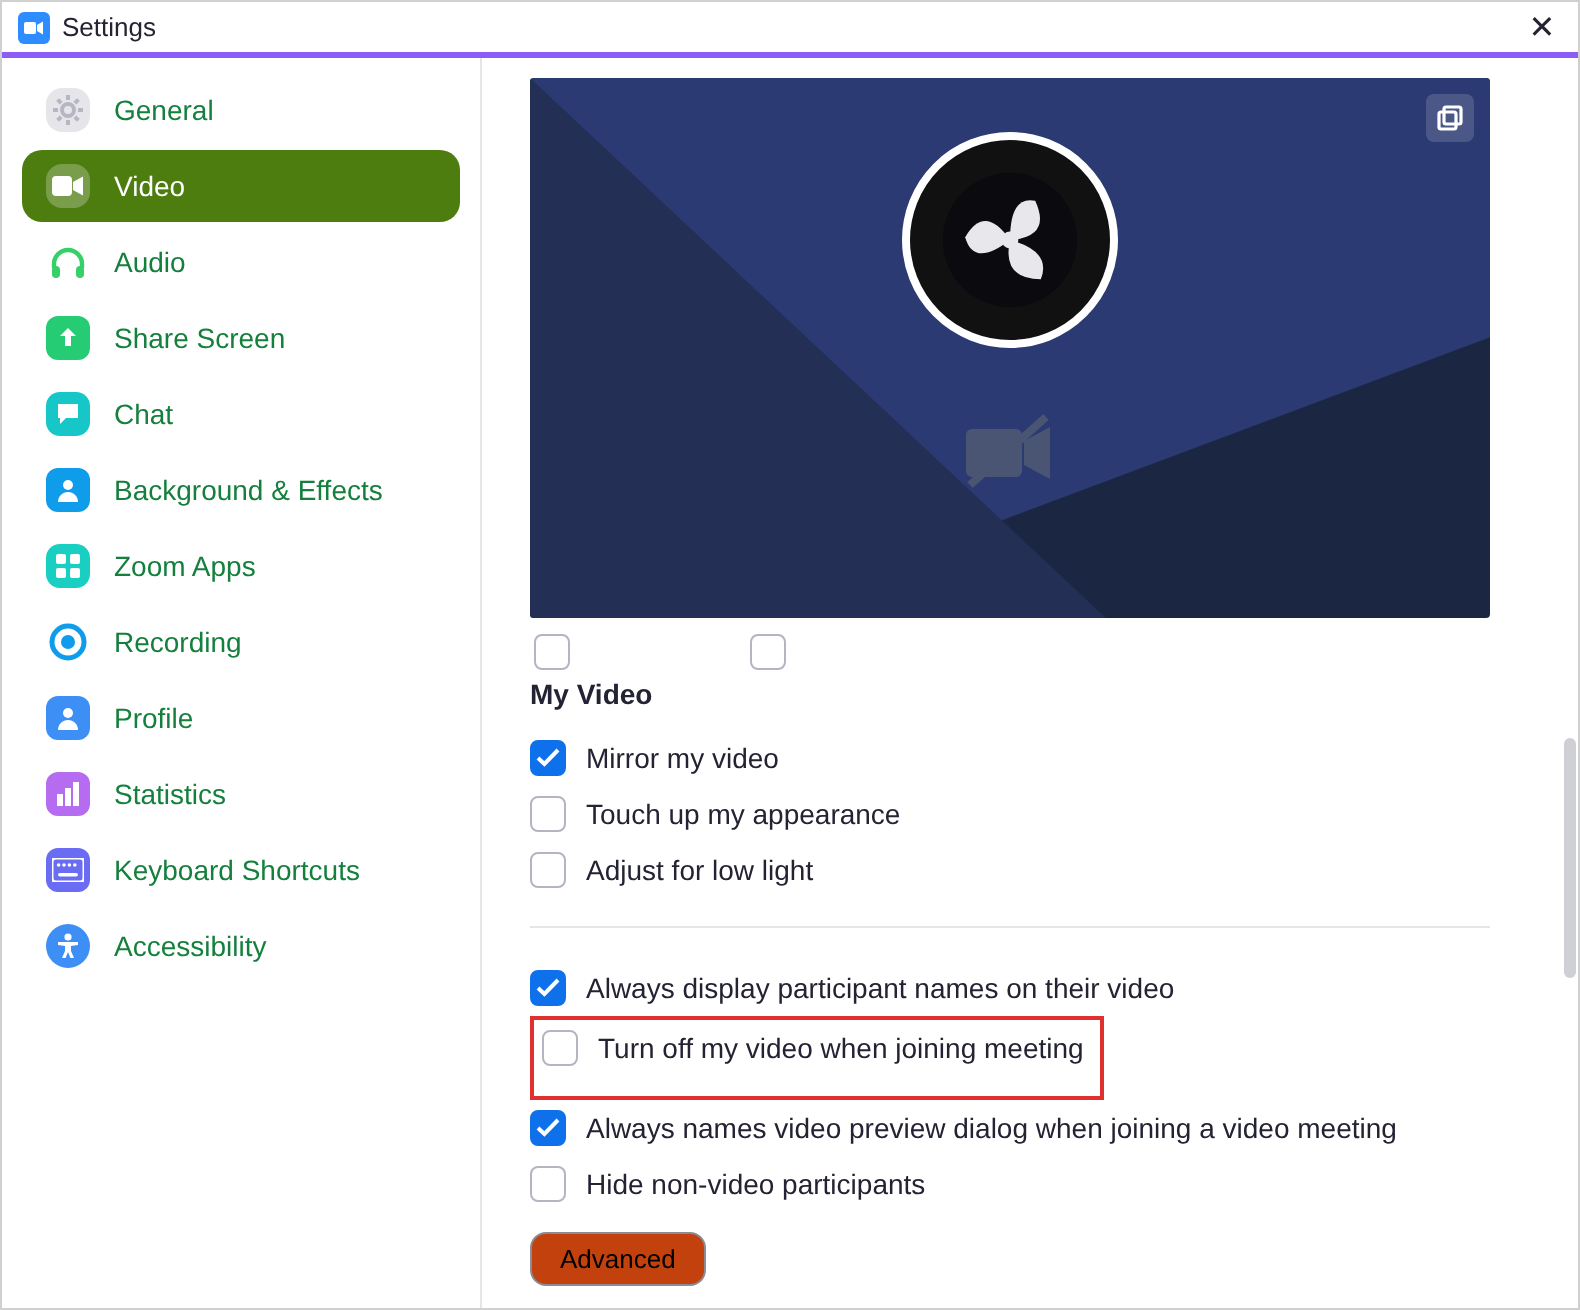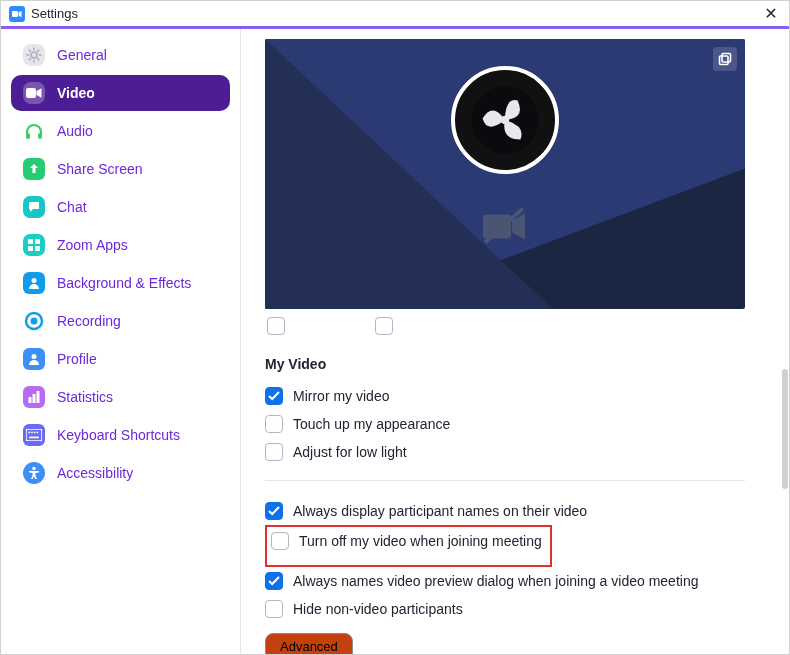--- a/index.html
+++ b/index.html
@@ -44,27 +44,27 @@
     padding: 8px 10px;
   }
   .side-item {
     display: flex;
     align-items: center;
     gap: 12px;
     height: 36px;
     padding: 0 12px;
     border-radius: 10px;
     cursor: pointer;
-    color: #6d28d9;
+    color: #15803d;
     margin-bottom: 2px;
   }
   .side-item.active {
-    background: #4c1d95;
+    background: #4d7c0f;
     color: #fff;
-    font-weight: 700;
+    font-weight: 400;
   }
   .side-icon {
     width: 22px; height: 22px;
     border-radius: 8px;
     display: flex; align-items:center; justify-content:center;
     flex-shrink: 0;
   }
   .panel {
     flex: 1;
     padding: 10px 28px 20px 24px;
@@ -108,21 +108,21 @@
     width:24px; height:24px; border-radius:4px;
     background: rgba(255,255,255,.15);
     display:flex; align-items:center; justify-content:center;
     color:#fff; cursor:pointer;
   }
   .cutoff-row {
     display:flex; gap: 90px; margin-top:8px; padding-left:2px;
     color:#999;
   }
   .section-title {
-    font-weight:700; margin-top:21px; margin-bottom:10px;
+    font-weight:700; margin-top:4px; margin-bottom:10px;
   }
   .check-row {
     display:flex; align-items:center; gap:10px;
     padding: 5px 0;
   }
   .chk {
     width:18px; height:18px; border-radius:4px;
     border:1.5px solid #b4b4c2; background:#fff;
     display:flex; align-items:center; justify-content:center;
     flex-shrink:0; cursor:pointer;
@@ -222,39 +222,39 @@
     <div class="side-item">
       <div class="side-icon" style="background:#17c7c7;color:#fff;border-radius:7px">
         <svg width="14" height="14" viewBox="0 0 14 14" fill="currentColor">
             <path d="M2 2h10v7H6l-3 3V9H2z"></path>
           </svg>
       </div>
       <span>Chat</span>
     </div>
 
     <div class="side-item">
+      <div class="side-icon" style="background:#0E9CEB;color:#fff;border-radius:6px">
+        <svg width="14" height="14" viewBox="0 0 14 14" fill="currentColor">
+            <circle cx="7" cy="4.5" r="2.5"></circle>
+            <path d="M2 13c0-2.8 2.2-5 5-5s5 2.2 5 5z"></path>
+          </svg>
+      </div>
+      <span>Background &amp; Effects</span>
+    </div>
+
+    <div class="side-item">
       <div class="side-icon" style="background:#19cfc2;color:#fff;border-radius:7px">
         <svg width="14" height="14" viewBox="0 0 14 14" fill="currentColor">
             <rect x="1" y="1" width="5" height="5" rx="1"></rect>
             <rect x="8" y="1" width="5" height="5" rx="1"></rect>
             <rect x="1" y="8" width="5" height="5" rx="1"></rect>
             <rect x="8" y="8" width="5" height="5" rx="1"></rect>
           </svg>
       </div>
       <span>Zoom Apps</span>
-    </div>
-
-    <div class="side-item">
-      <div class="side-icon" style="background:#0E9CEB;color:#fff;border-radius:6px">
-        <svg width="14" height="14" viewBox="0 0 14 14" fill="currentColor">
-            <circle cx="7" cy="4.5" r="2.5"></circle>
-            <path d="M2 13c0-2.8 2.2-5 5-5s5 2.2 5 5z"></path>
-          </svg>
-      </div>
-      <span>Background &amp; Effects</span>
     </div>
 
     <div class="side-item">
       <div class="side-icon" style="color:#0E9CEB">
         <svg width="20" height="20" viewBox="0 0 20 20">
             <circle cx="10" cy="10" r="8" fill="none" stroke="currentColor" stroke-width="2.5"></circle>
             <circle cx="10" cy="10" r="3.5" fill="currentColor"></circle>
           </svg>
       </div>
       <span>Recording</span>

